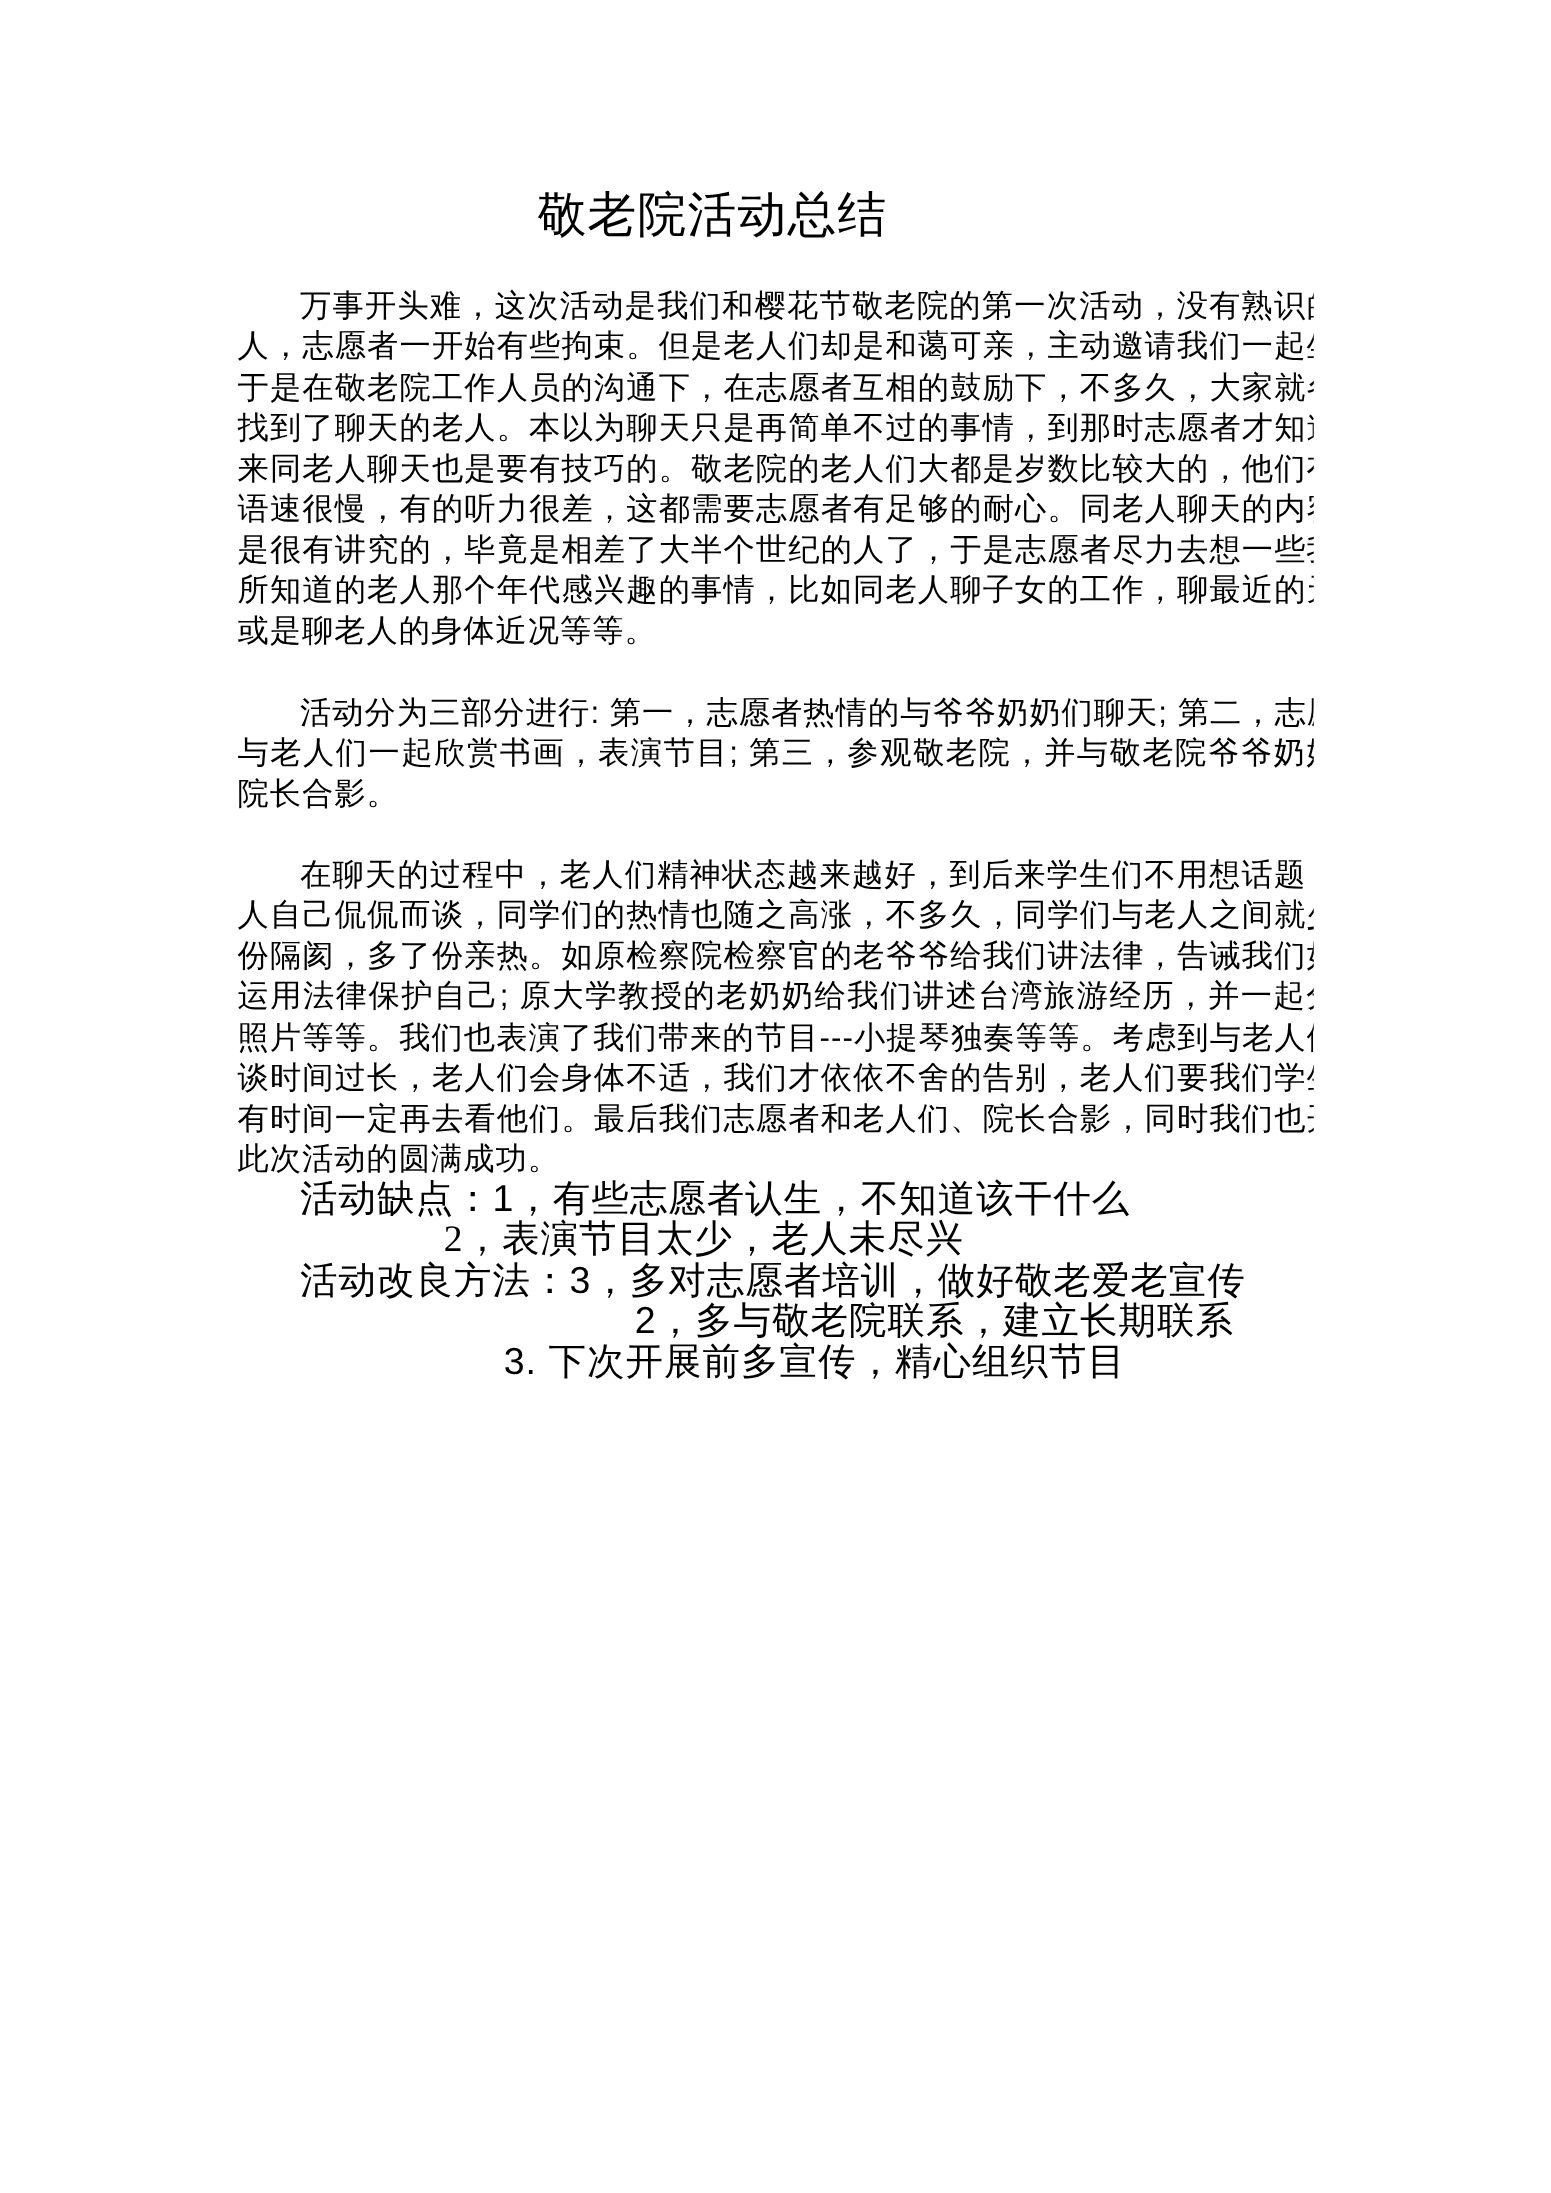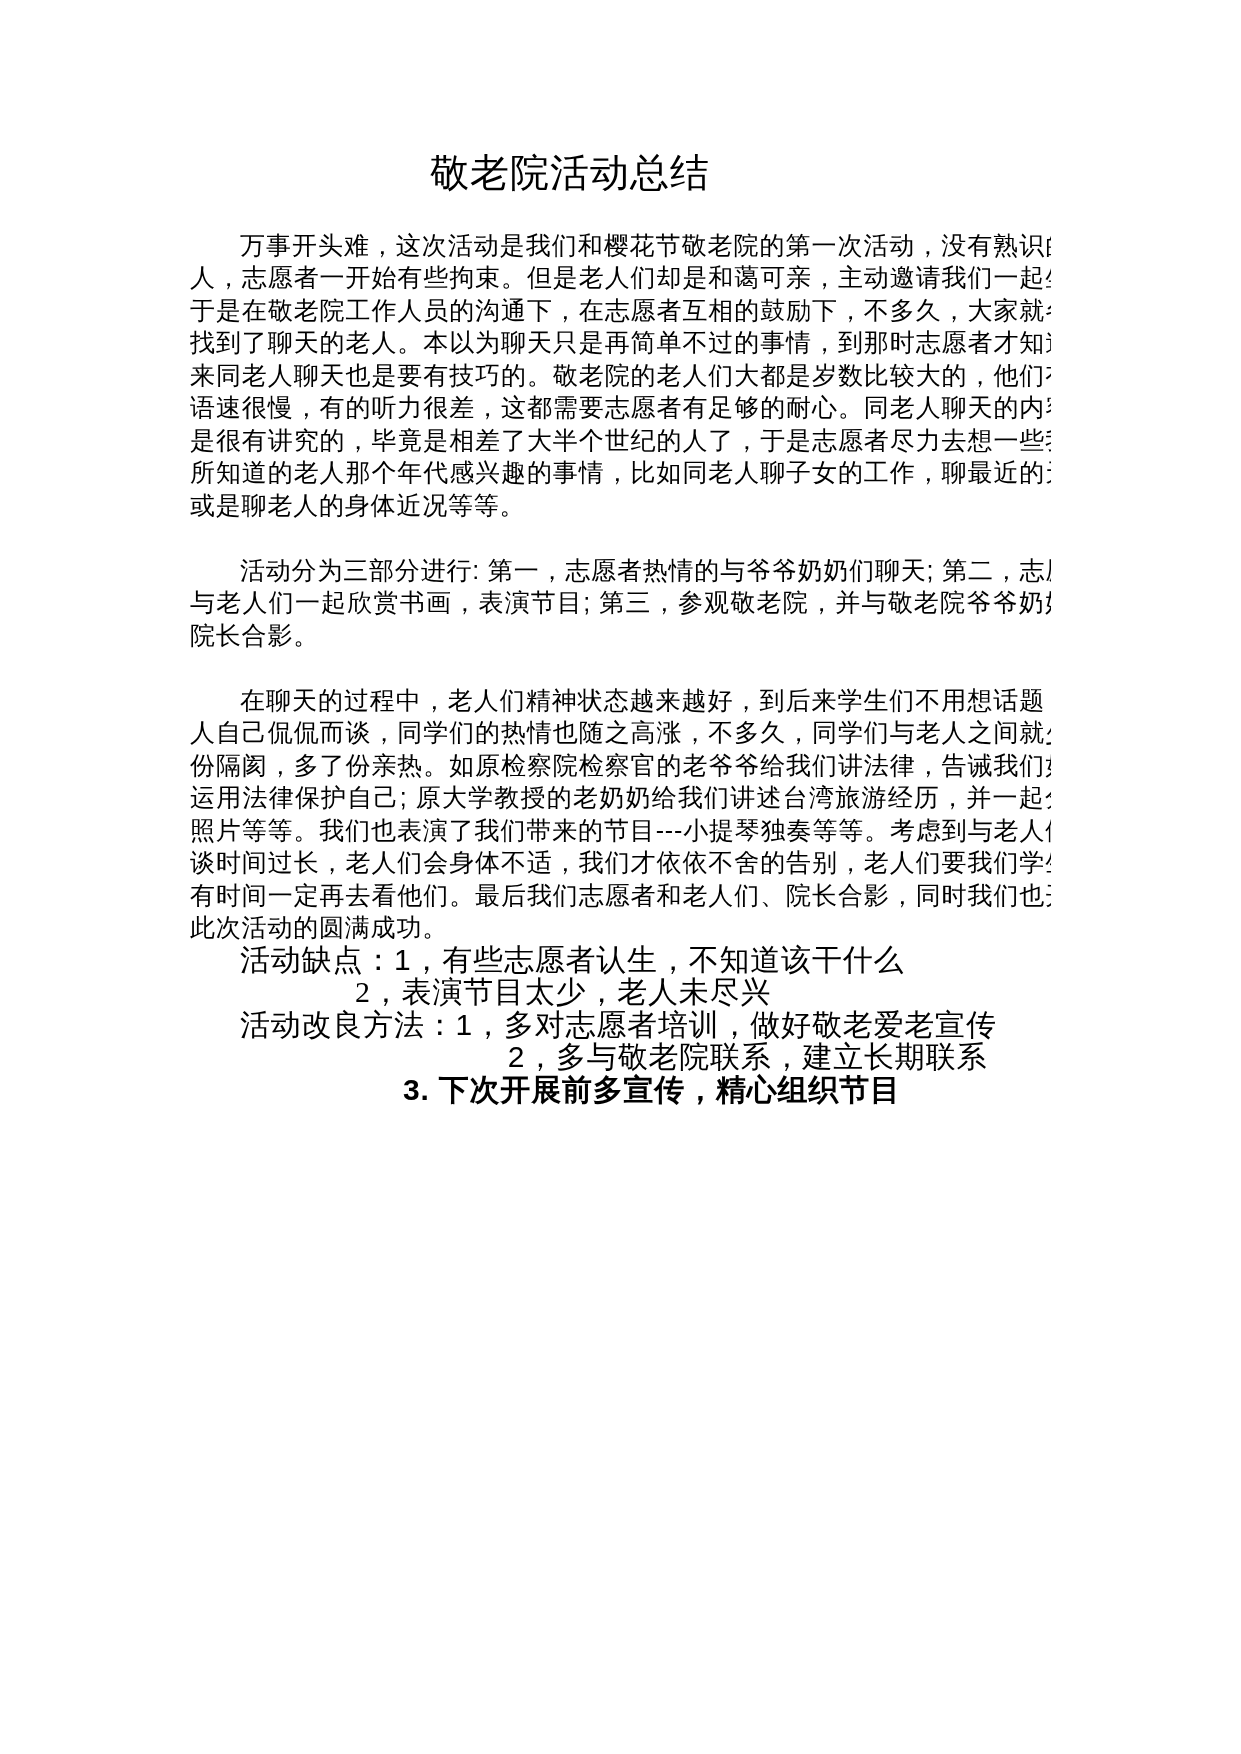--- a/index.html
+++ b/index.html
@@ -48,40 +48,40 @@
   }
   .note-line {
     font-size: 30px;
     line-height: 32.5px;
     letter-spacing: 0.8px;
     white-space: nowrap;
   }
   .note-line.indent-a { padding-left: 50px; }
   .note-line.indent-b { padding-left: 165px; font-family: Liberation Serif, serif; }
   .note-line.indent-c { padding-left: 208px; text-align: center; }
-  .note-line.indent-d { padding-left: 213px; font-weight: bold; }
+  .note-line.indent-d { padding-left: 213px; }
 </style>
 </head>
 <body>
 
 <div class="page">
   <div class="content">
 
     <h1 class="doc-title">敬老院活动总结</h1>
 
 
     <p class="para">万事开头难，这次活动是我们和樱花节敬老院的第一次活动，没有熟识的老人，志愿者一开始有些拘束。但是老人们却是和蔼可亲，主动邀请我们一起坐，于是在敬老院工作人员的沟通下，在志愿者互相的鼓励下，不多久，大家就各自找到了聊天的老人。本以为聊天只是再简单不过的事情，到那时志愿者才知道原来同老人聊天也是要有技巧的。敬老院的老人们大都是岁数比较大的，他们有的语速很慢，有的听力很差，这都需要志愿者有足够的耐心。同老人聊天的内容也是很有讲究的，毕竟是相差了大半个世纪的人了，于是志愿者尽力去想一些我们所知道的老人那个年代感兴趣的事情，比如同老人聊子女的工作，聊最近的天气或是聊老人的身体近况等等。</p>
 
     <p class="para">活动分为三部分进行: 第一，志愿者热情的与爷爷奶奶们聊天; 第二，志愿者与老人们一起欣赏书画，表演节目; 第三，参观敬老院，并与敬老院爷爷奶奶和院长合影。</p>
 
     <p class="para">在聊天的过程中，老人们精神状态越来越好，到后来学生们不用想话题，老人自己侃侃而谈，同学们的热情也随之高涨，不多久，同学们与老人之间就少了份隔阂，多了份亲热。如原检察院检察官的老爷爷给我们讲法律，告诫我们如何运用法律保护自己; 原大学教授的老奶奶给我们讲述台湾旅游经历，并一起分享照片等等。我们也表演了我们带来的节目---小提琴独奏等等。考虑到与老人们交谈时间过长，老人们会身体不适，我们才依依不舍的告别，老人们要我们学生们有时间一定再去看他们。最后我们志愿者和老人们、院长合影，同时我们也开心此次活动的圆满成功。</p>
 
 
     <div class="notes">
       <div class="note-line indent-a">活动缺点：1，有些志愿者认生，不知道该干什么</div>
       <div class="note-line indent-b">2，表演节目太少，老人未尽兴</div>
-      <div class="note-line indent-a">活动改良方法：1，多对志愿者培训，做好敬老爱老宣传</div>
+      <div class="note-line indent-a">活动改良方法：3，多对志愿者培训，做好敬老爱老宣传</div>
       <div class="note-line indent-c">2，多与敬老院联系，建立长期联系</div>
       <div class="note-line indent-d">3. 下次开展前多宣传，精心组织节目</div>
     </div>
 
   </div>
 </div>
 
 </body></html>

